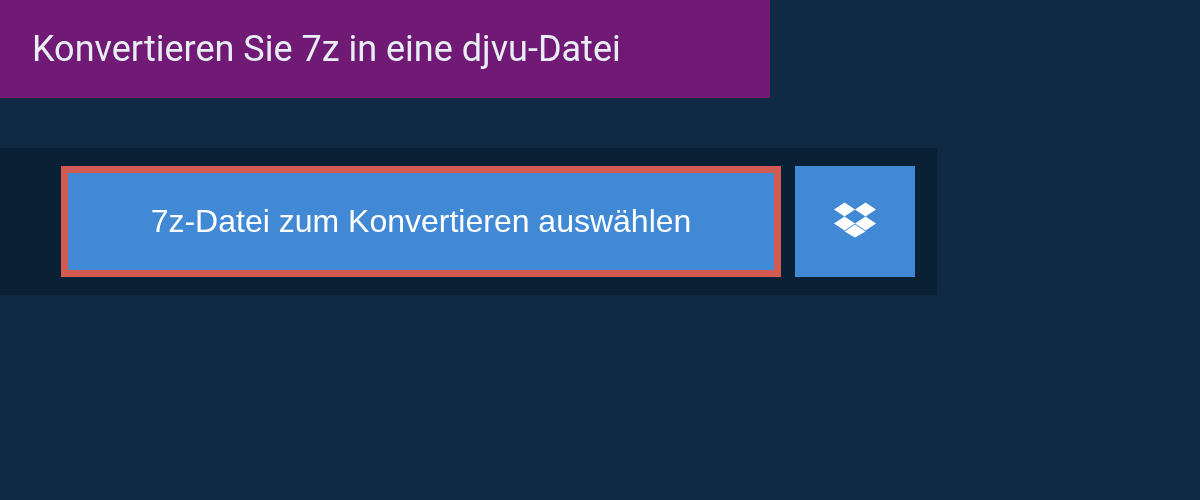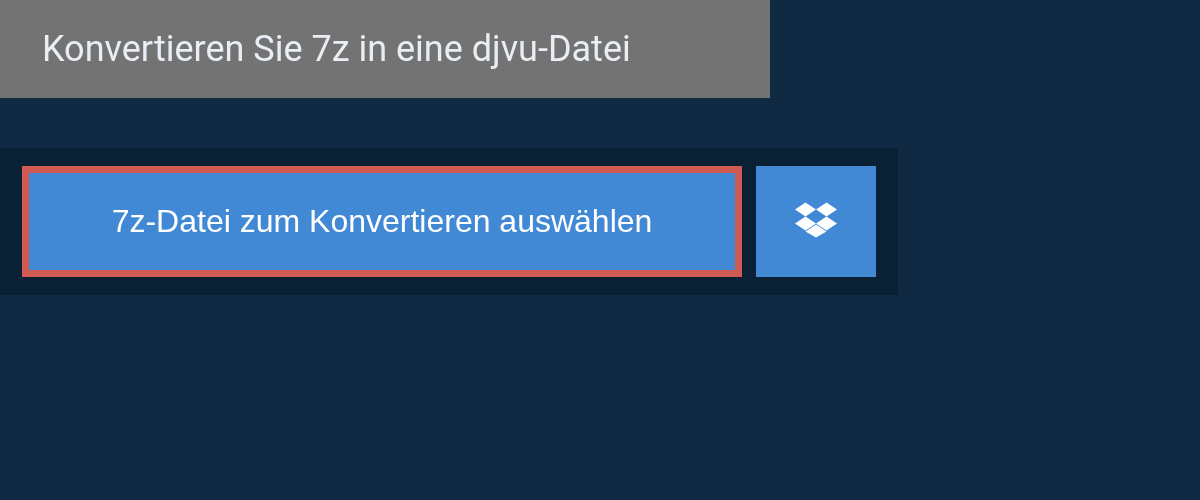--- a/index.html
+++ b/index.html
@@ -8,22 +8,22 @@
       box-sizing: border-box;
     }
     body {
       width: 1200px;
       height: 500px;
       background-color: #0f2a42;
       font-family: -apple-system, BlinkMacSystemFont, "Segoe UI", Roboto, Helvetica, Arial, sans-serif;
       overflow: hidden;
     }
     .header-bar {
-      background-color: #737373;
-      padding: 28px 42px;
+      background-color: #701a75;
+      padding: 28px 32px;
       display: inline-block;
       min-width: 770px;
     }
     .header-title {
       color: #e8eef4;
       font-size: 36px;
       font-weight: 400;
     }
     .upload-section {
       background-color: #0a2034;
@@ -38,20 +38,21 @@
       border: 7px solid #d15a52;
       color: #ffffff;
       font-size: 32px;
       font-weight: 400;
       padding: 30px 40px;
       cursor: pointer;
       display: flex;
       align-items: center;
       justify-content: center;
       min-width: 720px;
+      margin-left: 39px;
     }
     .dropbox-button {
       background-color: #4189d4;
       border: none;
       color: #ffffff;
       cursor: pointer;
       display: flex;
       align-items: center;
       justify-content: center;
       width: 120px;

